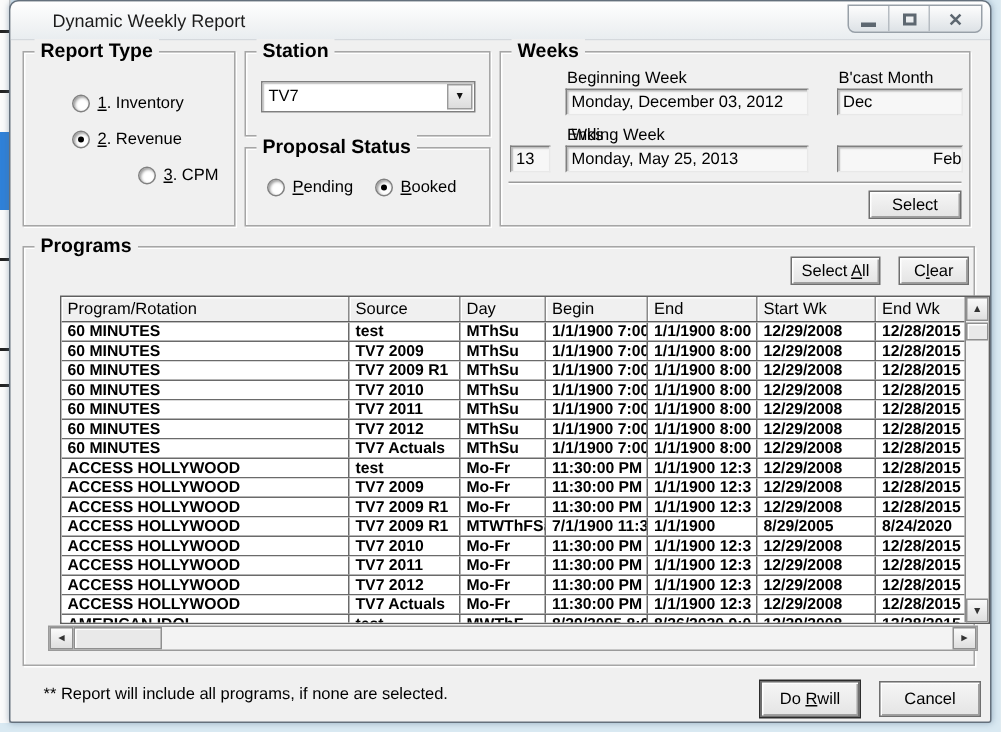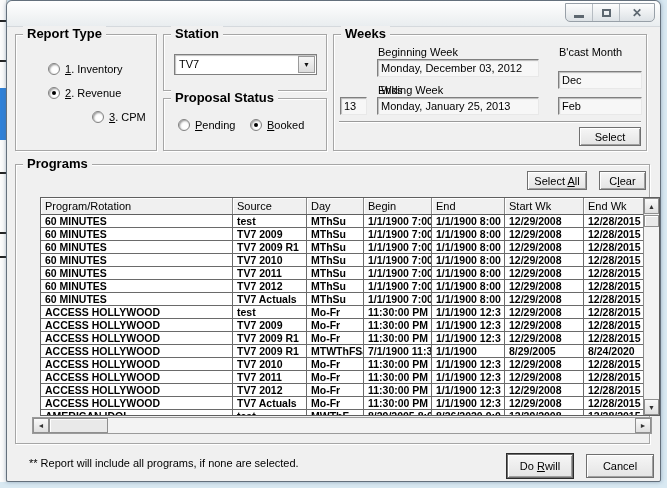--- a/index.html
+++ b/index.html
@@ -103,20 +103,21 @@
     <div class="bg-tick" style="top:60px"></div>
     <div class="bg-sel"></div>
     <div class="bg-tick" style="top:172px"></div>
     <div class="bg-tick" style="top:232px"></div>
     <div class="bg-tick" style="top:256px"></div>
   </div>
 
   <div class="dialog">
 
     <div class="titlebar">
+      <div class="title">Dynamic Weekly Report</div>
       <div class="winbtns">
         <div class="winbtn">
           <span class="glyph-min"></span>
         </div>
         <div class="winbtn">
           <span class="glyph-max"></span>
         </div>
         <div class="winbtn">
           <span class="glyph-close">✕</span>
         </div>
@@ -159,26 +160,26 @@
         <span class="radio checked"></span>
         <span><span></span><u>B</u><span>ooked</span></span>
       </div>
     </div>
 
     <div class="frame" style="left:326px; top:33px; width:314px; height:117px;">
       <span class="frame-label">Weeks</span>
       <span class="small-label" style="left:44px; top:11px;">Beginning Week</span>
       <div class="field" style="left:43px; top:24px; width:162px; height:18px; position:absolute;">Monday, December 03, 2012</div>
       <span class="small-label" style="left:225px; top:11px;">B'cast Month</span>
-      <div class="field" style="left:224px; top:24px; width:84px; height:18px; position:absolute;margin-top:12px;">Dec</div>
+      <div class="field" style="left:224px; top:24px; width:84px; height:18px; position:absolute;">Dec</div>
       <span class="small-label" style="left:7px; top:49px;margin-left:40px;">Wks</span>
       <span class="small-label" style="left:44px; top:49px;">Ending Week</span>
       <div class="field" style="left:6px; top:62px; width:27px; height:18px; position:absolute;">13</div>
-      <div class="field" style="left:43px; top:62px; width:162px; height:18px; position:absolute;">Monday, January 25, 2013</div>
-      <div class="field" style="left:224px; top:62px; width:84px; height:18px; position:absolute;">Feb</div>
+      <div class="field" style="left:43px; top:62px; width:162px; height:18px; position:absolute;">Monday, May 25, 2013</div>
+      <div class="field" style="left:224px; top:62px; width:84px; height:18px; position:absolute;text-align:right;">Feb</div>
       <div class="separator" style="left:5px; top:86px; width:302px;"></div>
       <div class="btn" style="left:245px; top:92px; width:62px; height:19px;">
         <span>Select</span>
       </div>
     </div>
 
     <div class="frame" style="left:8px; top:163px; width:635px; height:280px;">
       <span class="frame-label">Programs</span>
 
       <div class="btn" style="left:511px; top:6px; width:60px; height:19px;">

